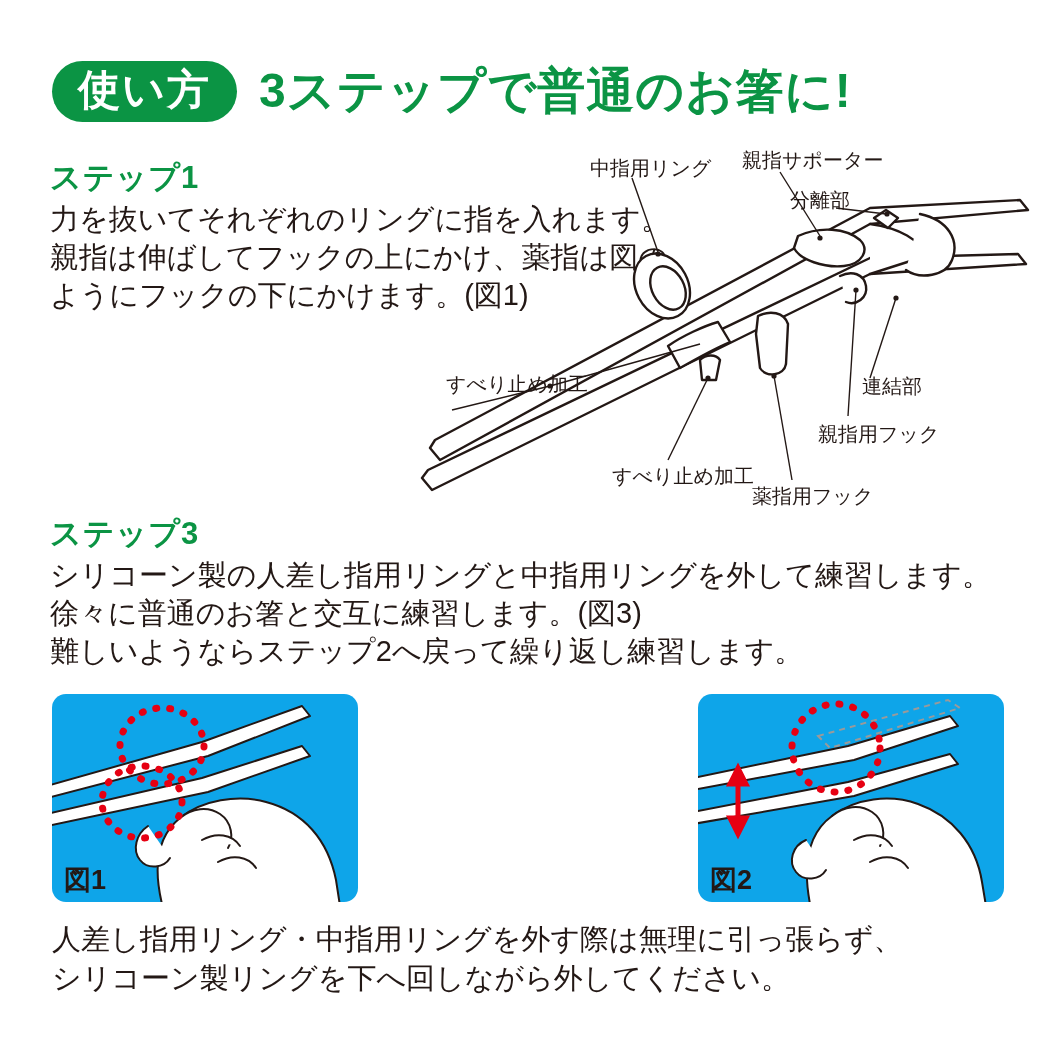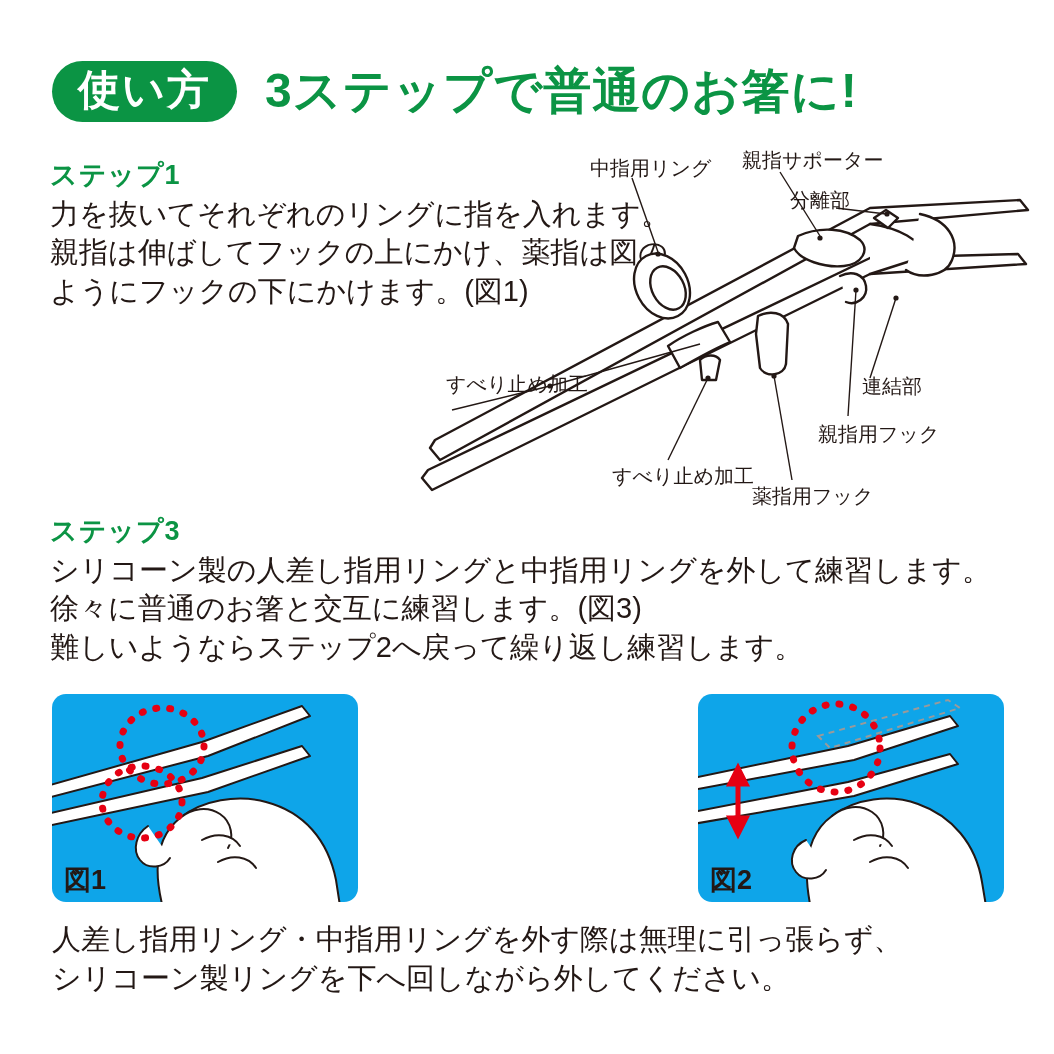--- a/index.html
+++ b/index.html
@@ -37,38 +37,38 @@
     color: #ffffff;
     border-radius: 33px;
     font-size: 42px;
     font-weight: bold;
     letter-spacing: 2px;
     padding: 8px 26px 11px 26px;
     line-height: 1;
     white-space: nowrap;
   }
   .header-title {
-    margin-left: 28px;
+    margin-left: 22px;
     color: #0b9444;
     font-size: 48px;
     font-weight: bold;
     letter-spacing: 1px;
     white-space: nowrap;
   }
 
   
   .steps {
     position: absolute;
     left: 50px;
     top: 160px;
     width: 660px;
   }
   .step-title {
     color: #0b9444;
-    font-size: 27px;
+    font-size: 31px;
     font-weight: bold;
     letter-spacing: 1px;
     margin: 0 0 4px 0;
     line-height: 1.15;
   }
   .step-body {
     font-size: 29px;
     line-height: 1.32;
     color: #231815;
     margin: 0 0 16px 0;

